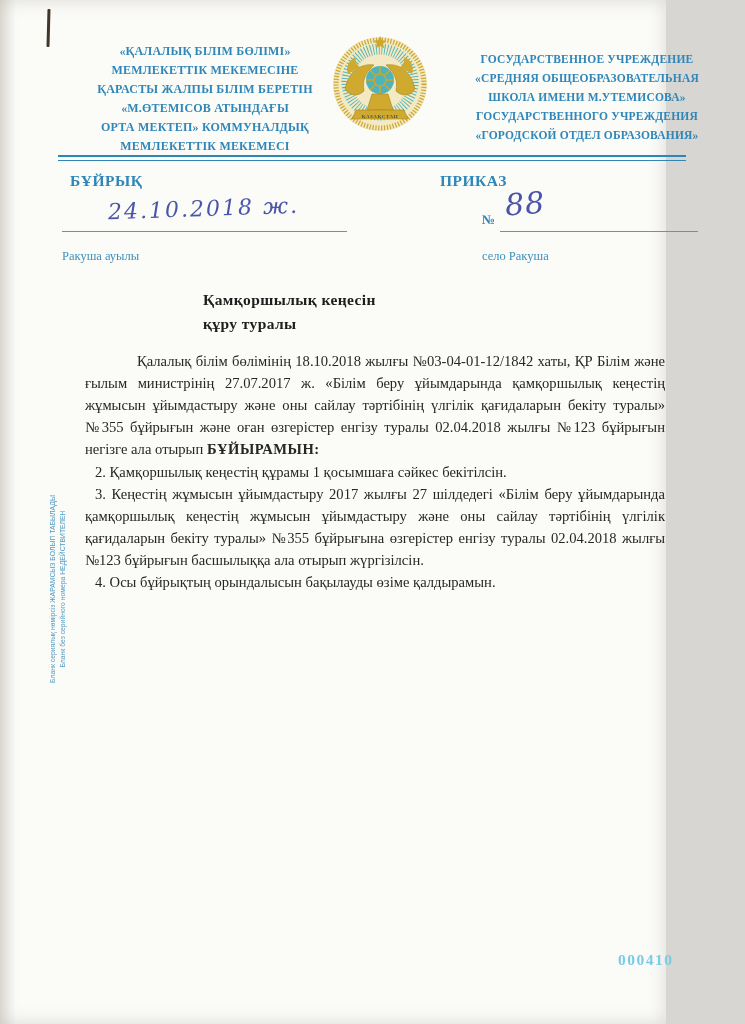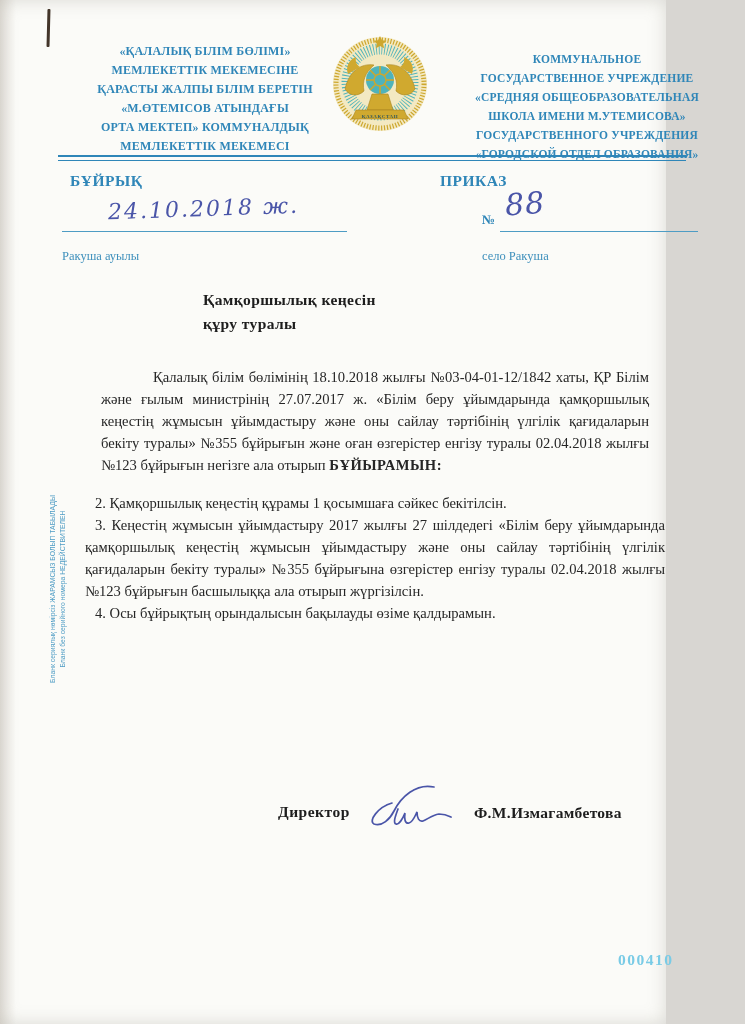--- a/index.html
+++ b/index.html
@@ -74,21 +74,21 @@
   .doc-title{
     position:absolute;left:203px;top:288px;
     color:#1d1d1d;font-weight:bold;font-size:15.5px;line-height:24px;
     letter-spacing:.4px;
   }
   .doc-title span{display:block;}
   .body-text{
     position:absolute;left:85px;top:350px;width:580px;
     color:#262626;font-size:14.6px;line-height:22px;text-align:justify;
   }
-  .body-text p{margin:16px;text-indent:52px;}
+  .body-text p{margin:0;text-indent:52px;}
   .decree-word{font-weight:bold;letter-spacing:.5px;}
   .order-items{margin:1px 0 0 0;padding:0;list-style:none;}
   .order-items li{text-indent:10px;margin:0;}
   
   .blank-note{
     position:absolute;left:48px;top:700px;width:222px;
     transform:rotate(-90deg);transform-origin:left top;
     color:#4e9cc4;font-size:6.8px;line-height:10px;text-align:center;
     font-family:"Liberation Sans", sans-serif;
   }
@@ -141,21 +141,20 @@
       <line x1="60" y1="36" x2="40" y2="56"></line>
     </g>
     <circle cx="50" cy="46" r="6" fill="#4fb3ba" stroke="#cda72e" stroke-width="1.4"></circle>
     <path d="M50 2 l2 4.2 4.6.5-3.5 3.1 1.1 4.5-4.2-2.4-4.2 2.4 1.1-4.5-3.5-3.1 4.6-.5z" fill="#cda72e"></path>
     <path d="M42 60 h16 l5 16 h-26 z" fill="#d0a92f" stroke="#a8841e" stroke-width="0.6"></path>
     <path d="M26 76 h48 l4 9 h-56 z" fill="#d0a92f" stroke="#a8841e" stroke-width="0.6"></path>
     <text x="50" y="83.5" text-anchor="middle" font-size="5" font-weight="bold" fill="#355a5e" letter-spacing="0.6">ҚАЗАҚСТАН</text>
   </svg>
 
   <div class="org org-right">
-    <span>КОММУНАЛЬНОЕ</span>
     <span>ГОСУДАРСТВЕННОЕ УЧРЕЖДЕНИЕ</span>
     <span>«СРЕДНЯЯ ОБЩЕОБРАЗОВАТЕЛЬНАЯ</span>
     <span>ШКОЛА ИМЕНИ М.УТЕМИСОВА»</span>
     <span>ГОСУДАРСТВЕННОГО УЧРЕЖДЕНИЯ</span>
     <span>«ГОРОДСКОЙ ОТДЕЛ ОБРАЗОВАНИЯ»</span>
   </div>
 
   <div class="double-rule"></div>
 
   <div class="order-word order-word-kk">БҰЙРЫҚ</div>
@@ -182,23 +181,16 @@
       <li>3. Кеңестің жұмысын ұйымдастыру 2017 жылғы 27 шілдедегі «Білім беру ұйымдарында қамқоршылық кеңестің жұмысын ұйымдастыру және оны сайлау тәртібінің үлгілік қағидаларын бекіту туралы» №355 бұйрығына өзгерістер енгізу туралы 02.04.2018 жылғы №123  бұйрығын басшылыққа ала отырып жүргізілсін.</li>
       <li>4. Осы бұйрықтың орындалысын бақылауды өзіме қалдырамын.</li>
     </ul>
   </div>
 
   <div class="blank-note">
     <span>Бланк сериялық нөмірсіз ЖАРАМСЫЗ БОЛЫП ТАБЫЛАДЫ</span>
     <span>Бланк без серийного номера НЕДЕЙСТВИТЕЛЕН</span>
   </div>
 
-  <div class="sig-row">
-    <span class="sig-label">Директор</span>
-    <svg class="sig-scrawl" width="125" height="60" viewBox="0 0 125 60">
-      <path d="M78 6 C60 2 45 16 38 30 C34 38 26 46 18 43 C12 40 22 26 36 22 M42 28 c-3 8 -5 14 -2 15 c3 1 7 -6 9 -11 c-1 6 0 11 4 10 c4 -1 6 -7 8 -11 c0 6 2 10 6 9 c5 -2 9 -6 16 -7 c4 0 8 1 12 3" stroke="#4a55a8" fill="none" stroke-width="1.7" stroke-linecap="round"></path>
-    </svg>
-    <span class="sig-name">Ф.М.Измагамбетова</span>
-  </div>
 
   <div class="serial">000410</div>
 
 </div>
 
 </body></html>

